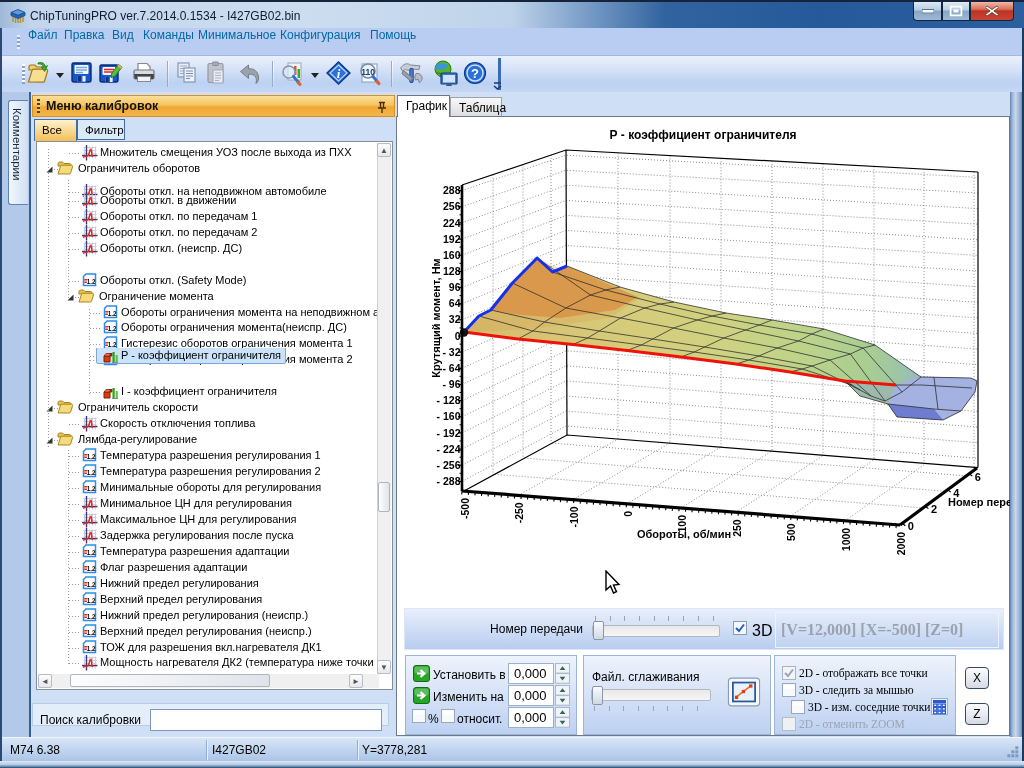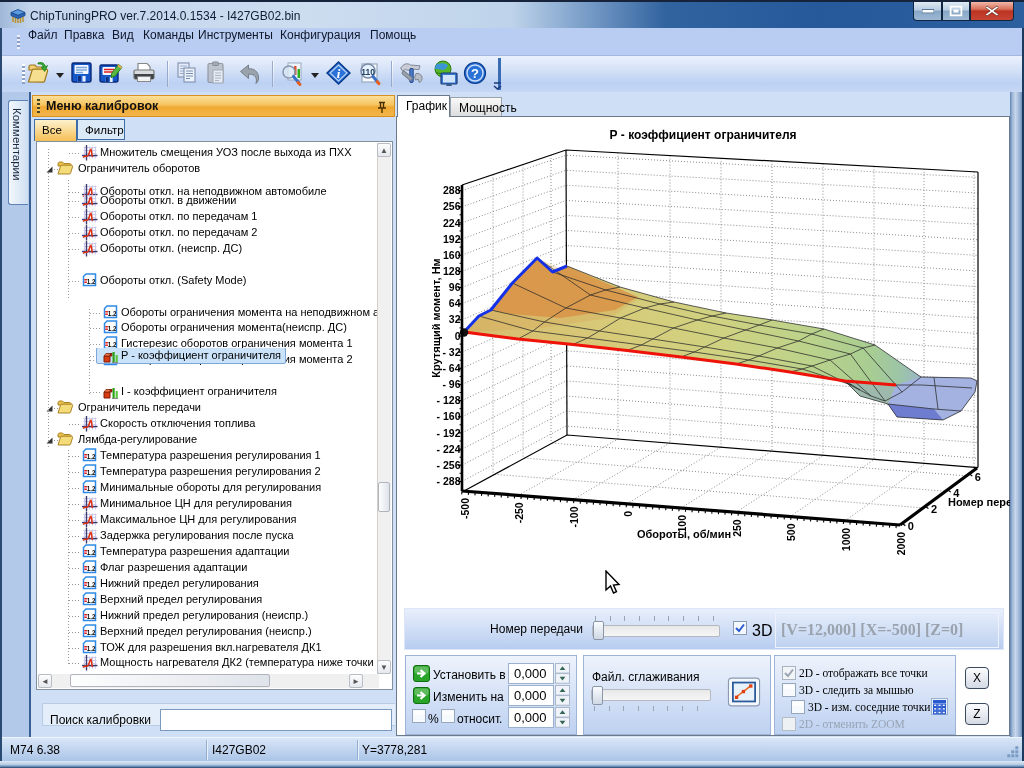--- a/index.html
+++ b/index.html
@@ -12,21 +12,21 @@
 #title .cap { position:absolute; left:30px; top:7px; font-size:12px; color:#0e1e34; white-space:nowrap; }
 #ticon { position:absolute; left:9px; top:5px; }
 .wbtn { position:absolute; top:0; height:19px; border:1px solid #10253f; border-top:none; }
 #bmin { left:913px; width:29px; border-radius:0 0 0 4px; background:linear-gradient(#dfeaf4 0,#b8cce2 45%,#88a7c6 50%,#9db8d4 100%); }
 #bmax { left:942px; width:28px; background:linear-gradient(#dfeaf4 0,#b8cce2 45%,#88a7c6 50%,#9db8d4 100%); }
 #bclose { left:970px; width:44px; border-radius:0 0 4px 0; background:linear-gradient(#f0b8a8 0,#d8705a 40%,#bc3322 50%,#c54534 100%); }
 .wbtn svg { position:absolute; left:50%; top:50%; transform:translate(-50%,-50%); }
 
 
 #menubar { left:2px; top:28px; width:1020px; height:28px; background:#b9cdf2; border-bottom:1px solid #a3b8de; }
-#menubar .mi { position:absolute; top:0; font-size:12px; color:#0f172a; }
+#menubar .mi { position:absolute; top:0; font-size:12px; color:#0369a1; }
 .mgrip { position:absolute; left:15px; top:7px; width:3px; height:14px;
  background:repeating-linear-gradient(#eef 0 2px, #8aa0c8 2px 4px); }
 
 
 #toolbar { left:2px; top:56px; width:1020px; height:36px;
  background:linear-gradient(#eaf1fd 0,#d4e1f7 40%,#bcd1f3 75%,#c6d7f4 100%); }
 .tbi { position:absolute; top:4px; }
 .tgrip { position:absolute; left:20px; top:8px; width:3px; height:20px;
  background:repeating-linear-gradient(#fff 0 2px, #8aa0c8 2px 4px); }
 .tsep { position:absolute; top:5px; width:2px; height:26px; background:linear-gradient(#fff,#cdd8ec); border-left:1px solid #98aacc; }
@@ -57,21 +57,21 @@
 .trow .ti { position:absolute; top:0px; }
 .trow .ta { position:absolute; top:3px; }
 .trow .tt { position:absolute; top:1px; }
 .trow.sel .tt { }
 .guide { position:absolute; width:1px; background-image:linear-gradient(#999 1px, transparent 1px); background-size:1px 3px; }
 
 #vscroll { position:absolute; right:1px; top:1px; width:14px; height:531px; background:#f0f0f0; border-left:1px solid #d4d0c8; }
 #hscroll { position:absolute; left:1px; bottom:1px; width:341px; height:14px; background:#f0f0f0; }
 .sbtn { position:absolute; width:14px; height:14px; background:linear-gradient(#fdfdfd,#e5e8ee); border:1px solid #b8bcc4; border-radius:2px; font-size:8px; color:#555; text-align:center; line-height:13px; }
 .sthumb { position:absolute; background:linear-gradient(to right,#fdfdfd,#dfe3ea); border:1px solid #b0b4bc; border-radius:2px; }
-#search { position:absolute; left:11px; top:611px; width:357px; height:23px; background:#e4eefa; border:1px solid #b8cce6; }
+#search { position:absolute; left:1px; top:611px; width:357px; height:23px; background:#e4eefa; border:1px solid #b8cce6; }
 #search label { position:absolute; left:7px; top:9px; font-size:12px; }
 #search input { position:absolute; left:117px; top:5px; width:232px; height:22px; border:1px solid #7a9ac0; background:#fff; }
 
 #rpanel { left:395px; top:92px; width:617px; height:645px; background:#cfdff5; }
 .rtab { position:absolute; font-size:12px; color:#000; }
 #rt1 { left:2px; top:3px; width:53px; height:22px; background:#fff; border:1px solid #6a7a8a; border-bottom:none; z-index:2; }
 #rt2 { left:55px; top:5px; width:52px; height:20px; background:linear-gradient(#f8f8f8,#dcdcdc); border:1px solid #9aa2aa; border-bottom:none; }
 .rtab span { position:absolute; left:8px; top:3px; }
 #rcontent { position:absolute; left:1px; top:24px; width:614px; height:620px; background:#fff; border:1px solid #6a7a8a; }
 
@@ -132,21 +132,21 @@
           <path d="M1.5 0.5 6.5 4 11.5 0.5 13 2.2 8.3 5.5 13 8.8 11.5 10.5 6.5 7 1.5 10.5 0 8.8 4.7 5.5 0 2.2Z" fill="#fff" stroke="#5a2a20" stroke-width=".7"></path>
         </svg>
       </div>
  </div>
  <div id="menubar" class="abs">
    <div class="mgrip"></div>
    <span class="mi" style="left:26px">Файл</span>
    <span class="mi" style="left:62px">Правка</span>
    <span class="mi" style="left:110px">Вид</span>
    <span class="mi" style="left:141px">Команды</span>
-   <span class="mi" style="left:196px">Инструменты</span>
+   <span class="mi" style="left:196px">Минимальное</span>
    <span class="mi" style="left:278px">Конфигурация</span>
    <span class="mi" style="left:368px">Помощь</span>
  </div>
  <div id="toolbar" class="abs">
       <div class="tgrip"></div>
       <div class="tbi" style="left:24px"><svg width="26" height="26" viewBox="0 0 26 26">
           <path d="M3 7c0-1 .6-2 1.8-2h4l2 2h7c1.2 0 1.8.8 1.8 1.8V10H3z" fill="#f0d070" stroke="#a07820" stroke-width="1.2"></path>
           <path d="M2.5 22 6 10.5c.2-.8.8-1.3 1.6-1.3h12.6c1 0 1.7.9 1.4 1.8L18.6 21c-.2.8-.8 1.2-1.6 1.2z" fill="#f6e090" stroke="#a07820" stroke-width="1.2"></path>
           <path d="M12 3c4-1.5 7 .5 7.5 4l2-1.5-2.8 6-3.4-4.4 2.2-.1C16.8 4.6 15 3.5 12 4z" fill="#35b030" stroke="#1d7a1a" stroke-width=".8"></path>
         </svg></div>
@@ -348,20 +348,31 @@
           </div>
           <div class="trow" style="top:271.6px">
             <span class="hd" style="left:32px;width:11px"></span>
             <span class="ti" style="left:45px"><svg width="15" height="14" viewBox="0 0 15 14">
                 <path d="M4 1 1.5 3.5V12.5H13.5V1Z" fill="#fff" stroke="#2e8ae6" stroke-width="1.5"></path>
                 <path d="M2.3 6.8h2.6M2.3 9.3h2.6" stroke="#e02020" stroke-width="1.4"></path>
                 <text x="4.8" y="10.8" font-size="8" font-weight="bold" font-family="Liberation Sans" fill="#000" textLength="8.6" lengthAdjust="spacingAndGlyphs">1.2</text>
               </svg></span>
             <span class="tt" style="left:63px">Обороты откл. (Safety Mode)</span>
           </div>
+          <div class="trow" style="top:287.5px">
+            <span class="hd" style="left:38px;width:8px"></span>
+            <span class="ta" style="left:29px"><svg width="9" height="9" viewBox="0 0 9 9">
+                <path d="M7.5 1.5v6h-6z" fill="#333"></path>
+              </svg></span>
+            <span class="ti" style="left:41px"><svg width="17" height="14" viewBox="0 0 17 14">
+                <path d="M1 3c0-1 .5-2 1.5-2h3l1.5 1.5h5.5c1 0 1.5.7 1.5 1.5v1H1z" fill="#e8c04c" stroke="#ab8324" stroke-width="1"></path>
+                <path d="M1 13 3.5 5.2c.2-.6.6-1 1.2-1h9.8c.8 0 1.3.7 1.1 1.4L13.6 12c-.2.6-.6 1-1.2 1z" fill="#f4dc7a" stroke="#ab8324" stroke-width="1"></path>
+              </svg></span>
+            <span class="tt" style="left:62px">Ограничение момента</span>
+          </div>
           <div class="trow" style="top:303.5px">
             <span class="hd" style="left:53px;width:11px"></span>
             <span class="ti" style="left:66px"><svg width="15" height="14" viewBox="0 0 15 14">
                 <path d="M4 1 1.5 3.5V12.5H13.5V1Z" fill="#fff" stroke="#2e8ae6" stroke-width="1.5"></path>
                 <path d="M2.3 6.8h2.6M2.3 9.3h2.6" stroke="#e02020" stroke-width="1.4"></path>
                 <text x="4.8" y="10.8" font-size="8" font-weight="bold" font-family="Liberation Sans" fill="#000" textLength="8.6" lengthAdjust="spacingAndGlyphs">1.2</text>
               </svg></span>
             <span class="tt" style="left:84px">Обороты ограничения момента на неподвижном а</span>
           </div>
           <div class="trow" style="top:319.4px">
@@ -418,21 +429,21 @@
           </div>
           <div class="trow" style="top:399.2px">
             <span class="hd" style="left:17px;width:8px"></span>
             <span class="ta" style="left:8px"><svg width="9" height="9" viewBox="0 0 9 9">
                 <path d="M7.5 1.5v6h-6z" fill="#333"></path>
               </svg></span>
             <span class="ti" style="left:20px"><svg width="17" height="14" viewBox="0 0 17 14">
                 <path d="M1 3c0-1 .5-2 1.5-2h3l1.5 1.5h5.5c1 0 1.5.7 1.5 1.5v1H1z" fill="#e8c04c" stroke="#ab8324" stroke-width="1"></path>
                 <path d="M1 13 3.5 5.2c.2-.6.6-1 1.2-1h9.8c.8 0 1.3.7 1.1 1.4L13.6 12c-.2.6-.6 1-1.2 1z" fill="#f4dc7a" stroke="#ab8324" stroke-width="1"></path>
               </svg></span>
-            <span class="tt" style="left:41px">Ограничитель передачи</span>
+            <span class="tt" style="left:41px">Ограничитель скорости</span>
           </div>
           <div class="trow" style="top:415.1px">
             <span class="hd" style="left:32px;width:11px"></span>
             <span class="ti" style="left:45px"><svg width="16" height="16" viewBox="0 0 16 16">
                 <g stroke="#ccccee" stroke-width="1">
                   <path d="M1.5 2.5h13M1.5 5.5h13M1.5 8.5h6M11 8.5h3.5M1.5 11.5h13M2.5 1.5v12M7.5 1.5v12M10.5 1.5v12M13.5 1.5v12"></path>
                 </g>
                 <path d="M0 10.5h15.5" stroke="#3a3a70" stroke-width="1.4"></path>
                 <path d="M4.5 0v15.5" stroke="#3a3a70" stroke-width="1.4"></path>
                 <path d="M1 12.5 3 11 4.5 11.5 6.5 10 8 5.5 9 4.5 9.5 6.5 10 10.5 10.5 12" stroke="#e03010" stroke-width="1.5" fill="none"></path>
@@ -608,21 +619,21 @@
         <label>Поиск калибровки</label>
         <input style="">
       </div>
  </div>
 
  <div id="rpanel" class="abs">
    <div class="rtab" id="rt1">
         <span>График</span>
       </div>
    <div class="rtab" id="rt2">
-        <span>Мощность</span>
+        <span>Таблица</span>
       </div>
    <div id="rcontent">
      <div id="cbar1">
         <div class="lab" style="left:60px;width:118px;text-align:right;white-space:nowrap">Номер передачи</div>
         <div class="ticks" style="left:190px;top:7px;width:120px"></div>
         <div class="slider" style="left:187px;top:16px;width:128px"></div>
         <div class="sthumbv" style="left:188px;top:12px"></div>
         <span style="position:absolute;left:328px;top:12px"><svg width="14" height="14" viewBox="0 0 14 14">
               <rect x="0.5" y="0.5" width="13" height="13" fill="#f4f8fc" stroke="#8a9ab0"></rect>
               <path d="M3 7 6 10 11 3.5" stroke="#2a5ad0" stroke-width="2" fill="none"></path>

